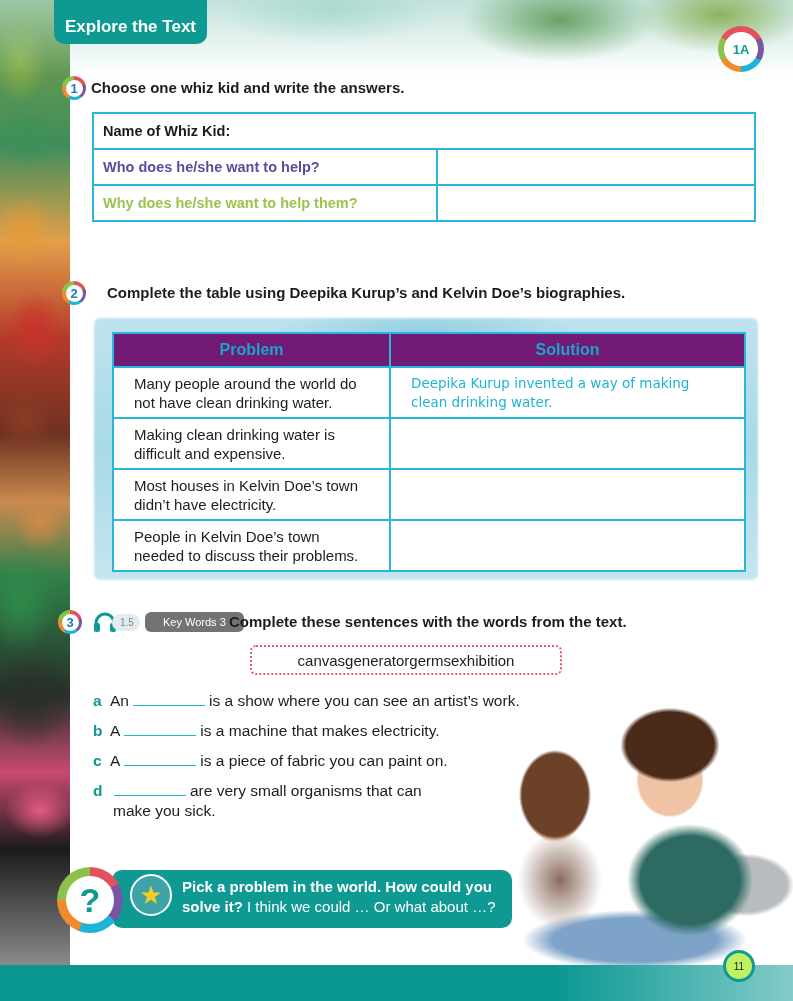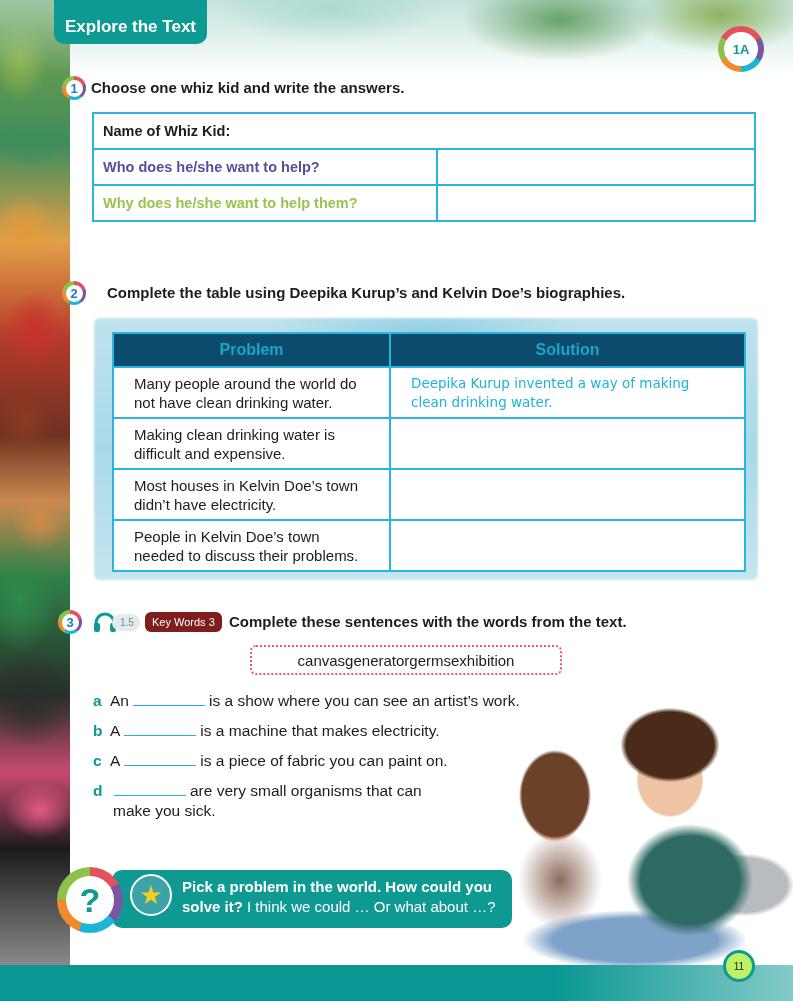--- a/index.html
+++ b/index.html
@@ -87,40 +87,40 @@
     .c-purple { color: #5a4d9c; }
     .c-green { color: #9dc24e; }
     .c-blue { color: #1fb3d6; }
 
     
     .t2 {
       position: absolute; left: 112px; top: 332px; width: 634px;
       border-collapse: collapse; font-family: "Liberation Sans", sans-serif; font-size: 15px;
     }
     .t2 th {
-      border: 2px solid #29b6dc; background: #0c4a6e; color: #1aa6c8;
+      border: 2px solid #29b6dc; background: #701a75; color: #1aa6c8;
       height: 34px; font-weight: bold; font-size: 16px;
     }
     .t2 td {
       border: 2px solid #29b6dc; background: #fff; height: 51px;
       padding: 2px 20px; line-height: 19px; vertical-align: middle;
     }
     .t2 td.p { width: 277px; color: #1d1d1b; }
     .t2 td.s { color: #1fb3d6; font-family: "DejaVu Sans", sans-serif; font-size: 13.5px; vertical-align: top; padding-top: 6px; }
 
     
     .audio-icon { position: absolute; left: 93px; top: 612px; width: 24px; height: 20px; }
     .track-pill {
       position: absolute; left: 112px; top: 614px; height: 17px; padding: 0 6px 0 8px;
       background: #e4ebee; border-radius: 9px; color: #7a8a90; font-size: 10px;
       font-family: "Liberation Sans", sans-serif; line-height: 17px;
     }
     .kw-pill {
-      position: absolute; left: 145px; top: 612px; height: 20px; padding: 0 7px;
-      background: #7f1d1d; border-radius: 6px; color: #fff; font-size: 11px;
+      position: absolute; left: 145px; top: 612px; height: 20px; padding: 0 18px;
+      background: #737373; border-radius: 6px; color: #fff; font-size: 11px;
       font-family: "Liberation Sans", sans-serif; line-height: 20px;
     }
     .word-box {
       position: absolute; left: 250px; top: 645px; width: 312px; height: 30px;
       border: 2px dotted #e45a6a; border-radius: 6px;
       display: flex; align-items: center; justify-content: center; 
       font-family: "Liberation Sans", sans-serif; font-size: 15px; color: #1d1d1b;
     }
     .sentence {
       position: absolute; left: 93px; font-family: "Liberation Sans", sans-serif; font-size: 15.5px; color: #1d1d1b;

